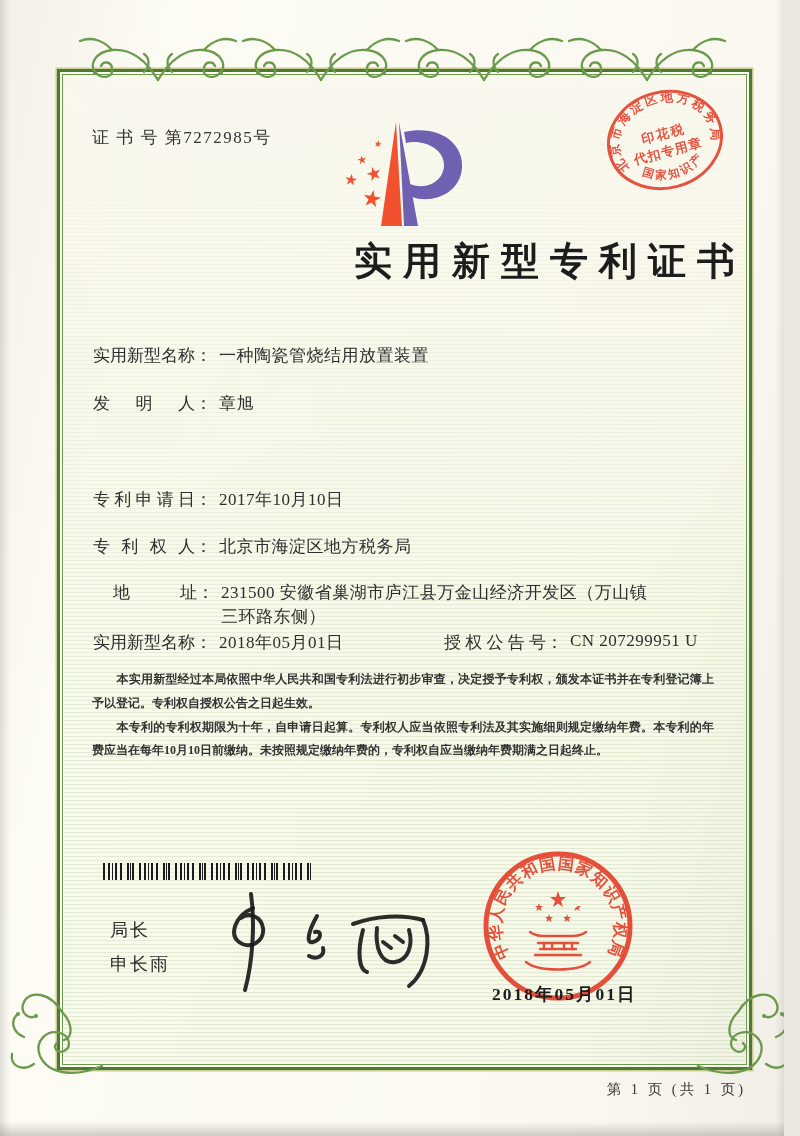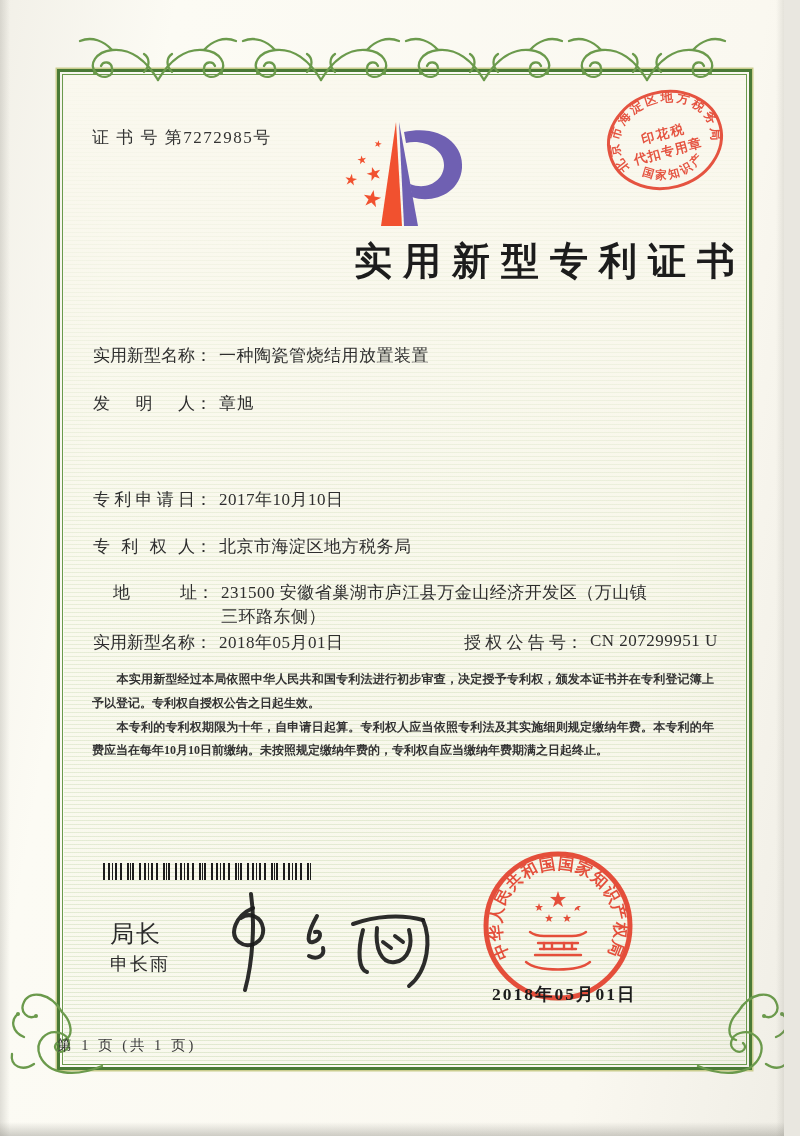--- a/index.html
+++ b/index.html
@@ -54,35 +54,35 @@
   .body-text{left:92px;top:668px;width:622px;font-size:12px;line-height:23.8px;
     text-align:justify;color:#333;font-weight:bold;}
   .body-text p{margin:0;text-indent:2.05em;}
 
   .barcode{left:103px;top:863px;width:208px;height:17px;
     background-image:
       repeating-linear-gradient(90deg,var(--barcode,#1c1c1c) 0 2px,rgba(0,0,0,0) 2px 5px,var(--barcode,#1c1c1c) 5px 7px,rgba(0,0,0,0) 7px 12px),
       repeating-linear-gradient(90deg,var(--barcode,#1c1c1c) 0 1px,rgba(0,0,0,0) 1px 9px);
   }
 
-  .sig-title{left:110px;top:918px;font-size:24px;letter-spacing:2px;}
+  .sig-title{left:110px;top:918px;font-size:18px;letter-spacing:2px;}
   .sig-name{left:110px;top:952px;font-size:18px;letter-spacing:2px;text-align:right;}
   .signature-svg{left:205px;top:886px;z-index:6;}
   .signature-svg path{stroke:#1a1a1a;stroke-width:4;fill:none;stroke-linecap:round;stroke-linejoin:round;opacity:.92;}
 
   .seal{mix-blend-mode:multiply;z-index:7;}
   .office-seal{left:478px;top:848px;}
   .tax-stamp{left:598px;top:80px;}
   .seal text{font-family:"Liberation Serif","DejaVu Serif",serif;fill:var(--seal_red,#e23c28);}
   .seal .ring{stroke:var(--seal_red,#e23c28);fill:none;}
   .seal .emb{stroke:var(--seal_red,#e23c28);fill:none;stroke-width:2.4;stroke-linecap:round;}
   .seal .star{fill:var(--seal_red,#e23c28);}
 
   .seal-date{left:492px;top:982px;font-size:17.5px;letter-spacing:2px;color:#1d1d1d;z-index:8;font-weight:600;}
-  .footer{left:57px;top:1036px;width:689px;text-align:left;font-size:14.5px;letter-spacing:3px;color:#3a3a3a;}
+  .footer{left:57px;top:1080px;width:689px;text-align:right;font-size:14.5px;letter-spacing:3px;color:#3a3a3a;}
 </style>
 </head>
 <body>
 
 <div class="page">
 
   <svg class="ornament" style="left:0;top:16px;" width="800" height="84" viewBox="0 0 800 84">
     <defs>
       <g id="curlunit">
         <path d="M0,50 C12,30 28,18 46,20 C62,22 70,34 62,43 C55,50 44,47 46,38 C47,31 55,31 57,36"></path>
@@ -159,21 +159,21 @@
     </div>
     <div class="abs row" style="top:535px;">
       <span class="flabel w102">专利权人</span><span class="colon">：</span><span class="fvalue">北京市海淀区地方税务局</span>
     </div>
     <div class="abs row" style="top:581px;margin-left:20px;">
       <span class="flabel w84">地址</span><span class="colon">：</span><span class="fvalue addr-val"><span>231500 安徽省巢湖市庐江县万金山经济开发区（万山镇</span><span>三环路东侧）</span></span>
     </div>
     <div class="abs row" style="top:631px;">
       <span class="flabel w102">实用新型名称</span><span class="colon">：</span><span class="fvalue">2018年05月01日</span>
     </div>
-    <div class="abs row" style="top:631px;left:464px;">
+    <div class="abs row" style="top:631px;left:444px;">
       <span class="flabel w102">授权公告号</span><span class="colon">：</span><span class="fvalue">CN 207299951 U</span>
     </div>
 
     <div class="abs body-text">
       <p>本实用新型经过本局依照中华人民共和国专利法进行初步审查，决定授予专利权，颁发本证书并在专利登记簿上予以登记。专利权自授权公告之日起生效。</p>
       <p>本专利的专利权期限为十年，自申请日起算。专利权人应当依照专利法及其实施细则规定缴纳年费。本专利的年费应当在每年10月10日前缴纳。未按照规定缴纳年费的，专利权自应当缴纳年费期满之日起终止。</p>
     </div>
 
     <div class="abs barcode"></div>
 

